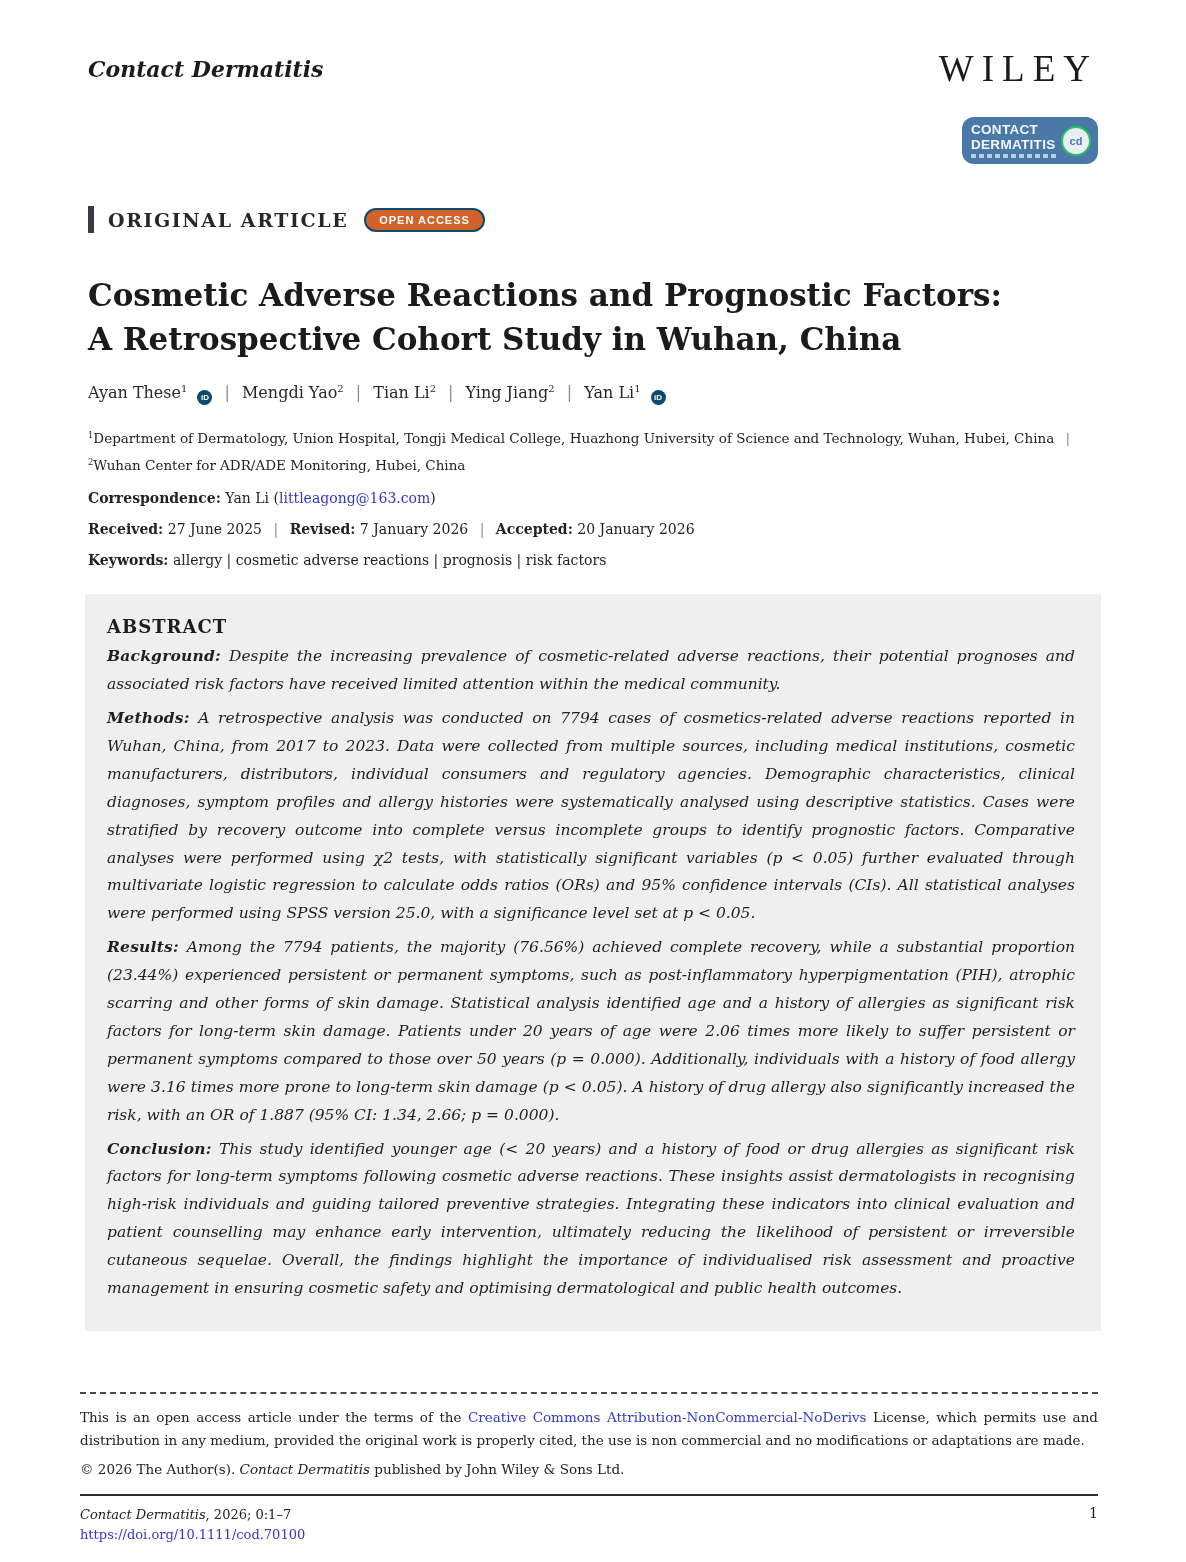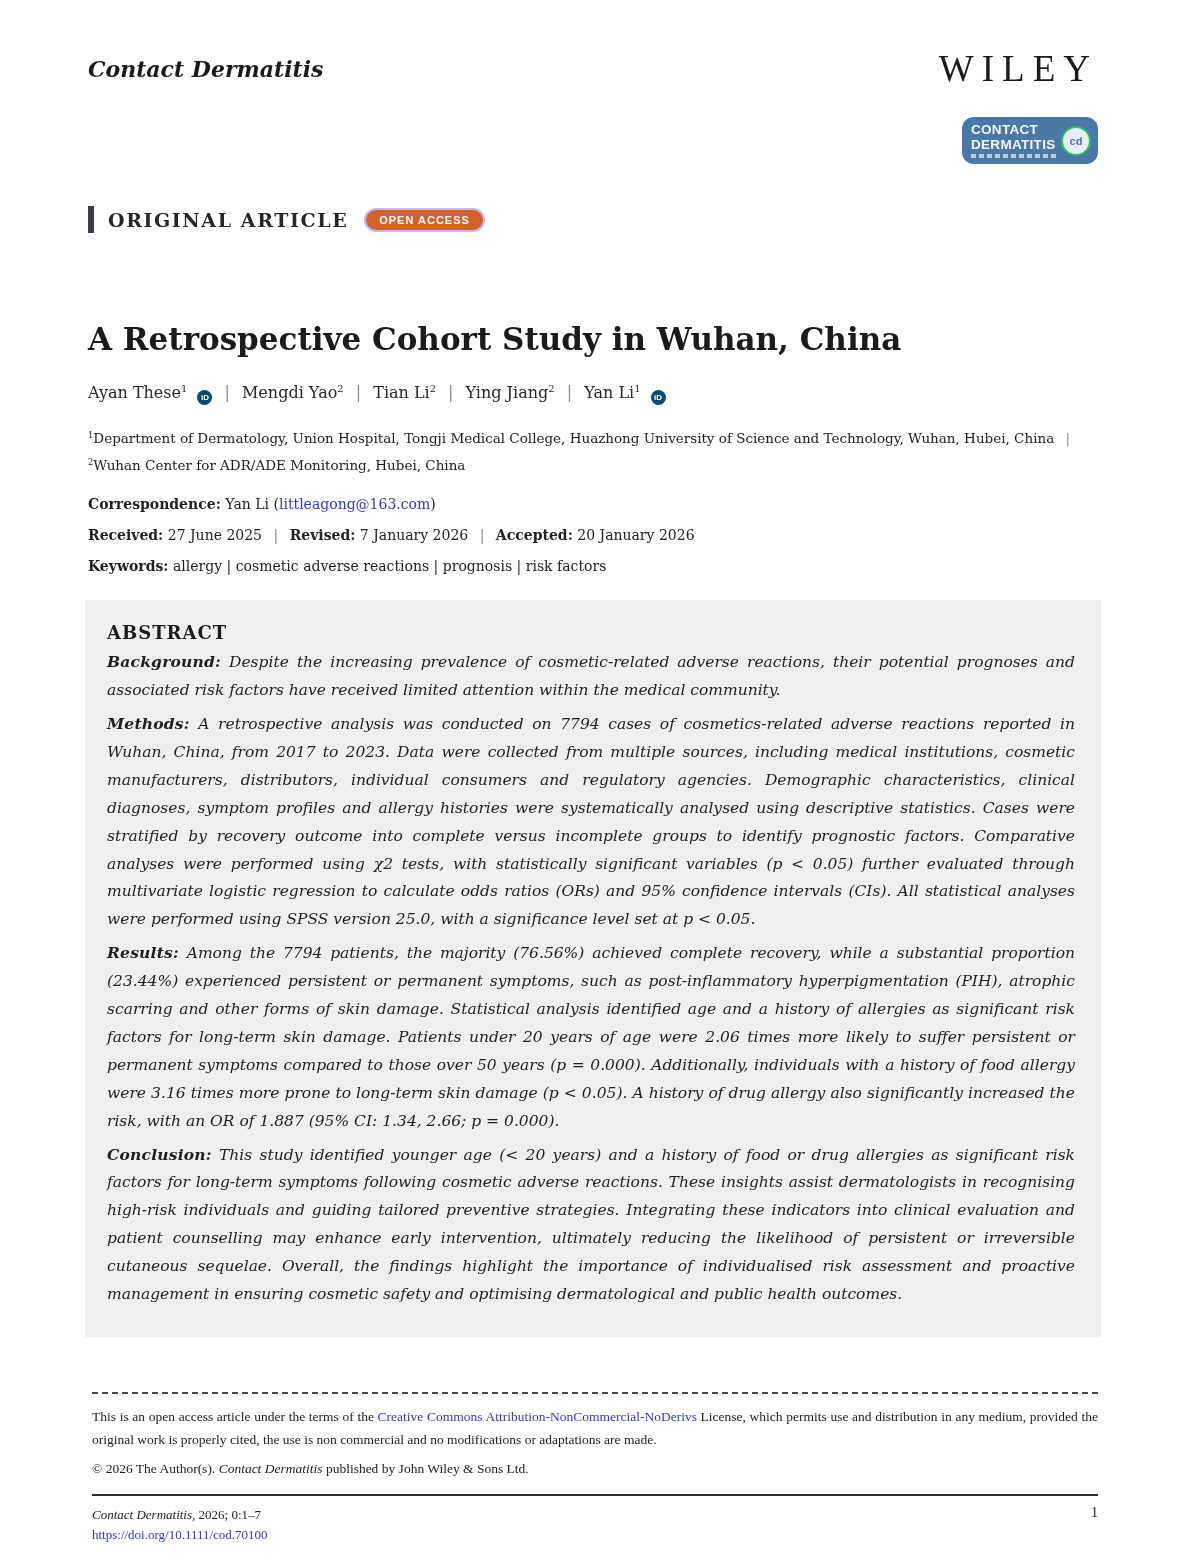--- a/index.html
+++ b/index.html
@@ -29,53 +29,53 @@
   .journal-badge .badge-circle {
     width: 30px; height: 30px; border-radius: 50%; background: #e9eef5; border: 2px solid #22c55e;
     display: flex; align-items: center; justify-content: center; color: #4a79a8; font-size: 11px; font-weight: bold;
   }
 
   
   .banner-row { display: flex; align-items: center; margin-top: 42px; }
   .banner-bar { width: 6px; height: 27px; background: #3b3b45; margin-right: 14px; }
   .article-type { font-size: 19px; font-weight: bold; letter-spacing: 1.6px; color: #26262b; }
   .oa-pill {
-    margin-left: 16px; background: #d2622a; color: #ffffff; border: 2px solid #c4b5fd;
+    margin-left: 16px; background: #d2622a; color: #ffffff; border: 2px solid #0c4a6e;
     border-radius: 13px; padding: 4px 13px; font-family: "Liberation Sans", sans-serif;
     font-size: 11px; font-weight: bold; letter-spacing: 1px; cursor: pointer;
   }
 
   
   .title { margin-top: 40px; font-size: 31px; font-weight: bold; line-height: 1.42; color: #1b1b1e; }
   .authors { margin-top: 22px; font-size: 16px; color: #26262b; }
   .authors .sep, .affils .sep, .history .sep { color: #8a8a8f; padding: 0 7px; }
   sup { font-size: 0.62em; }
   .orcid {
     display: inline-flex; width: 15px; height: 15px; border-radius: 50%; background: #0c4a6e;
     color: #ffffff; font-family: "Liberation Sans", sans-serif; font-size: 8px; font-weight: bold;
     align-items: center; justify-content: center; vertical-align: -2px; margin-left: 5px; cursor: pointer;
   }
   .affils { margin-top: 20px; font-size: 13.5px; line-height: 2.0; color: #222226; max-width: 1010px; }
 
   .meta-line { font-size: 14px; margin-top: 15px; color: #222226; }
-  .meta-line.first { margin-top: 17px; }
+  .meta-line.first { margin-top: 11px; }
   .meta-label { font-weight: bold; }
   a.link { color: #3239c8; text-decoration: none; cursor: pointer; }
 
   
   .abstract-box {
     margin-top: 26px; margin-left: -3px; width: 1016px;
     background: #efefef; padding: 22px 26px 28px 22px;
   }
   .abstract-heading { font-size: 18px; font-weight: bold; letter-spacing: 1px; color: #1d1d20; }
   .abstract-box p { font-size: 15.5px; line-height: 1.8; text-align: justify; color: #1f1f23; margin-top: 5px; font-style: italic; }
   .abstract-box p .meta-label { letter-spacing: 0.2px; }
 
   
-  .license-block { position: absolute; left: 92px; right: 88px; top: 1392px; font-family: Liberation Serif, serif; }
+  .license-block { position: absolute; left: 80px; right: 88px; top: 1392px; }
   .dashed-rule { border-top: 2px dashed #4a4a4a; height: 0; }
   .license-text { margin-top: 12px; font-size: 13.5px; line-height: 1.7; text-align: justify; color: #222226; }
   .copyright-line { margin-top: 9px; font-size: 13.5px; color: #222226; }
   .solid-rule { border-top: 2px solid #2e2e32; height: 0; margin-top: 17px; }
   .footer-row { display: flex; justify-content: space-between; align-items: flex-start; margin-top: 9px; }
   .citation { font-size: 13px; color: #222226; line-height: 1.55; }
   .doi { display: block; font-size: 13px; }
   .page-number { font-size: 14px; color: #222226; }
   .italic { font-style: italic; }
 </style>
@@ -99,21 +99,21 @@
     </div>
   </div>
 
   <div class="banner-row">
     <div class="banner-bar"></div>
     <div class="article-type">ORIGINAL ARTICLE</div>
     <div class="oa-pill">OPEN ACCESS</div>
   </div>
 
   <h1 class="title">
-    <br>
+    <span>Cosmetic Adverse Reactions and Prognostic Factors:</span><br>
     <span>A Retrospective Cohort Study in Wuhan, China</span>
   </h1>
 
   <div class="authors">
     <span><span>Ayan These</span><sup>1</sup></span>
     <span class="orcid">iD</span>
     <span class="sep">|</span>
     <span><span>Mengdi Yao</span><sup>2</sup></span>
     <span class="sep">|</span>
     <span><span>Tian Li</span><sup>2</sup></span>

